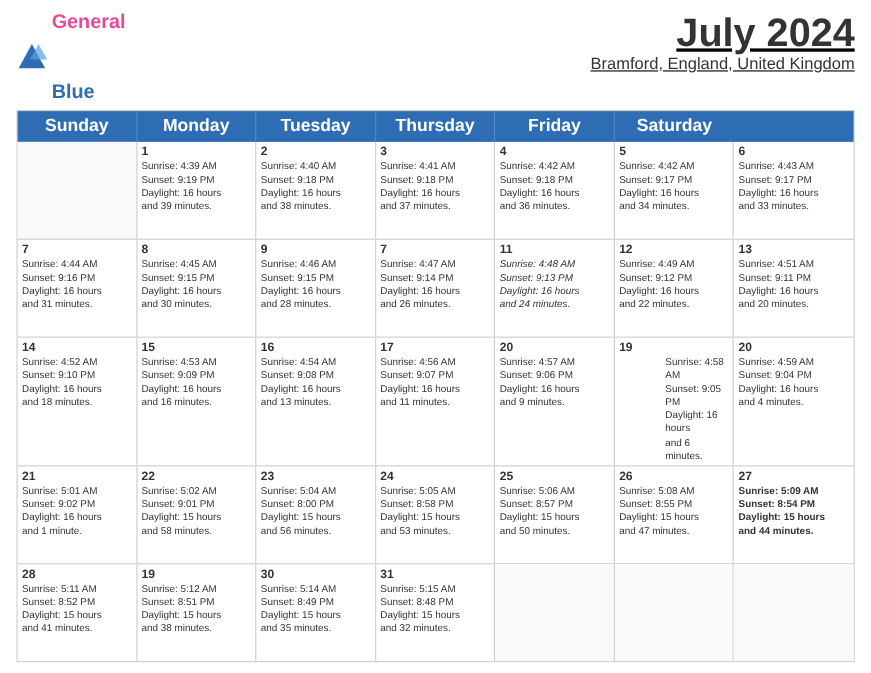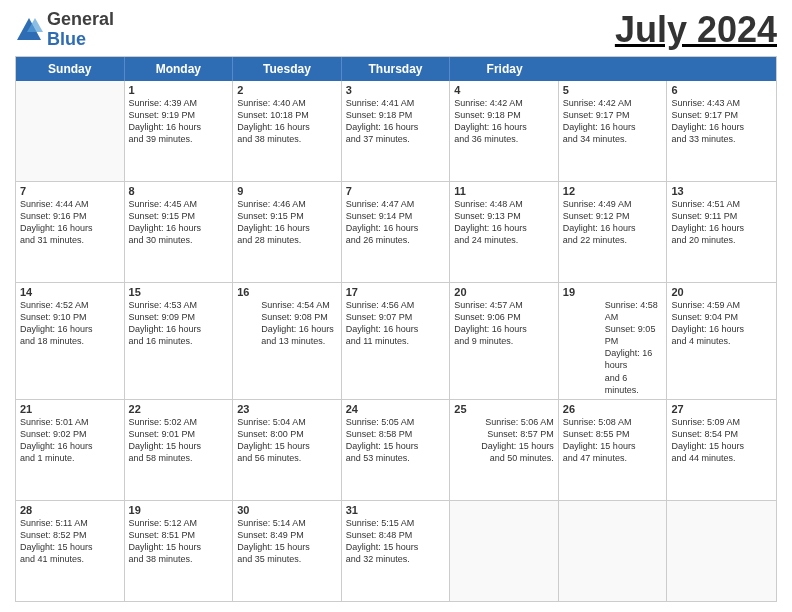--- a/index.html
+++ b/index.html
@@ -28,26 +28,27 @@
       align-items: center;
     }
     .logo-text {
       display: flex;
       flex-direction: column;
       line-height: 1.1;
     }
     .logo-general {
       font-size: 18px;
       font-weight: bold;
-      color: #404040;
+      color: #ec4899;
     }
     .logo-blue {
       font-size: 18px;
       font-weight: bold;
       color: #2e6db4;
+      margin-top: 44px;
     }
     .logo-icon {
       width: 28px;
       height: 28px;
       margin-right: 4px;
     }
     .title-area {
       text-align: right;
       text-decoration: underline;
     }
@@ -67,21 +68,21 @@
       flex-direction: column;
       border: 1px solid #ccc;
     }
     .cal-header {
       display: grid;
       grid-template-columns: repeat(7, 1fr);
       background: #2e6db4;
     }
     .cal-header-cell {
       color: #fff;
-      font-size: 12px;
+      font-size: 16px;
       font-weight: bold;
       text-align: center;
       padding: 5px 2px;
       border-right: 1px solid #5588cc;
     }
     .cal-header-cell:last-child { border-right: none; }
     .cal-body {
       flex: 1;
       display: flex;
       flex-direction: column;
@@ -125,44 +126,46 @@
         <polygon points="14,2 26,24 2,24" fill="#2e6db4"></polygon>
         <polygon points="20,2 28,16 12,16" fill="#5ba3d9" opacity="0.7"></polygon>
       </svg>
       <div class="logo-text">
         <span class="logo-general">General</span>
         <span class="logo-blue">Blue</span>
       </div>
     </div>
     <div class="title-area">
       <div class="month-title">July 2024</div>
+      <div class="location">Bramford, England, United Kingdom</div>
     </div>
   </div>
   <div class="calendar">
     <div class="cal-header" id="cal-header">
         <div class="cal-header-cell">Sunday</div>
         <div class="cal-header-cell">Monday</div>
         <div class="cal-header-cell">Tuesday</div>
         <div class="cal-header-cell">Thursday</div>
         <div class="cal-header-cell">Friday</div>
+        <div class="cal-header-cell">Saturday</div>
       </div>
     <div class="cal-body" id="cal-body">
         <div class="cal-row">
           <div class="cal-cell empty"></div>
           <div class="cal-cell">
             <div class="day-num">1</div>
             <div class="cell-text" style="white-space: pre-line;">Sunrise: 4:39 AM
 Sunset: 9:19 PM
 Daylight: 16 hours
 and 39 minutes.</div>
           </div>
           <div class="cal-cell">
             <div class="day-num">2</div>
             <div class="cell-text" style="white-space: pre-line;">Sunrise: 4:40 AM
-Sunset: 10:18 PM
+Sunset: 9:18 PM
 Daylight: 16 hours
 and 38 minutes.</div>
           </div>
           <div class="cal-cell">
             <div class="day-num">3</div>
             <div class="cell-text" style="white-space: pre-line;">Sunrise: 4:41 AM
 Sunset: 9:18 PM
 Daylight: 16 hours
 and 37 minutes.</div>
           </div>
@@ -212,21 +215,21 @@
           </div>
           <div class="cal-cell">
             <div class="day-num">7</div>
             <div class="cell-text" style="white-space: pre-line;">Sunrise: 4:47 AM
 Sunset: 9:14 PM
 Daylight: 16 hours
 and 26 minutes.</div>
           </div>
           <div class="cal-cell">
             <div class="day-num">11</div>
-            <div class="cell-text" style="white-space: pre-line;">Sunrise: 4:48 AM
+            <div class="cell-text" style="white-space: pre-line; font-style: italic;">Sunrise: 4:48 AM
 Sunset: 9:13 PM
 Daylight: 16 hours
 and 24 minutes.</div>
           </div>
           <div class="cal-cell">
             <div class="day-num">12</div>
             <div class="cell-text" style="white-space: pre-line;">Sunrise: 4:49 AM
 Sunset: 9:12 PM
 Daylight: 16 hours
 and 22 minutes.</div>
@@ -249,21 +252,21 @@
           </div>
           <div class="cal-cell">
             <div class="day-num">15</div>
             <div class="cell-text" style="white-space: pre-line;">Sunrise: 4:53 AM
 Sunset: 9:09 PM
 Daylight: 16 hours
 and 16 minutes.</div>
           </div>
           <div class="cal-cell">
             <div class="day-num">16</div>
-            <div class="cell-text" style="white-space: pre-line; margin-left: 24px;">Sunrise: 4:54 AM
+            <div class="cell-text" style="white-space: pre-line;">Sunrise: 4:54 AM
 Sunset: 9:08 PM
 Daylight: 16 hours
 and 13 minutes.</div>
           </div>
           <div class="cal-cell">
             <div class="day-num">17</div>
             <div class="cell-text" style="white-space: pre-line;">Sunrise: 4:56 AM
 Sunset: 9:07 PM
 Daylight: 16 hours
 and 11 minutes.</div>
@@ -314,35 +317,35 @@
           </div>
           <div class="cal-cell">
             <div class="day-num">24</div>
             <div class="cell-text" style="white-space: pre-line;">Sunrise: 5:05 AM
 Sunset: 8:58 PM
 Daylight: 15 hours
 and 53 minutes.</div>
           </div>
           <div class="cal-cell">
             <div class="day-num">25</div>
-            <div class="cell-text" style="white-space: pre-line; text-align: right;">Sunrise: 5:06 AM
+            <div class="cell-text" style="white-space: pre-line;">Sunrise: 5:06 AM
 Sunset: 8:57 PM
 Daylight: 15 hours
 and 50 minutes.</div>
           </div>
           <div class="cal-cell">
             <div class="day-num">26</div>
             <div class="cell-text" style="white-space: pre-line;">Sunrise: 5:08 AM
 Sunset: 8:55 PM
 Daylight: 15 hours
 and 47 minutes.</div>
           </div>
           <div class="cal-cell">
             <div class="day-num">27</div>
-            <div class="cell-text" style="white-space: pre-line;">Sunrise: 5:09 AM
+            <div class="cell-text" style="white-space: pre-line; font-weight: bold;">Sunrise: 5:09 AM
 Sunset: 8:54 PM
 Daylight: 15 hours
 and 44 minutes.</div>
           </div>
         </div>
         <div class="cal-row">
           <div class="cal-cell">
             <div class="day-num">28</div>
             <div class="cell-text" style="white-space: pre-line;">Sunrise: 5:11 AM
 Sunset: 8:52 PM

